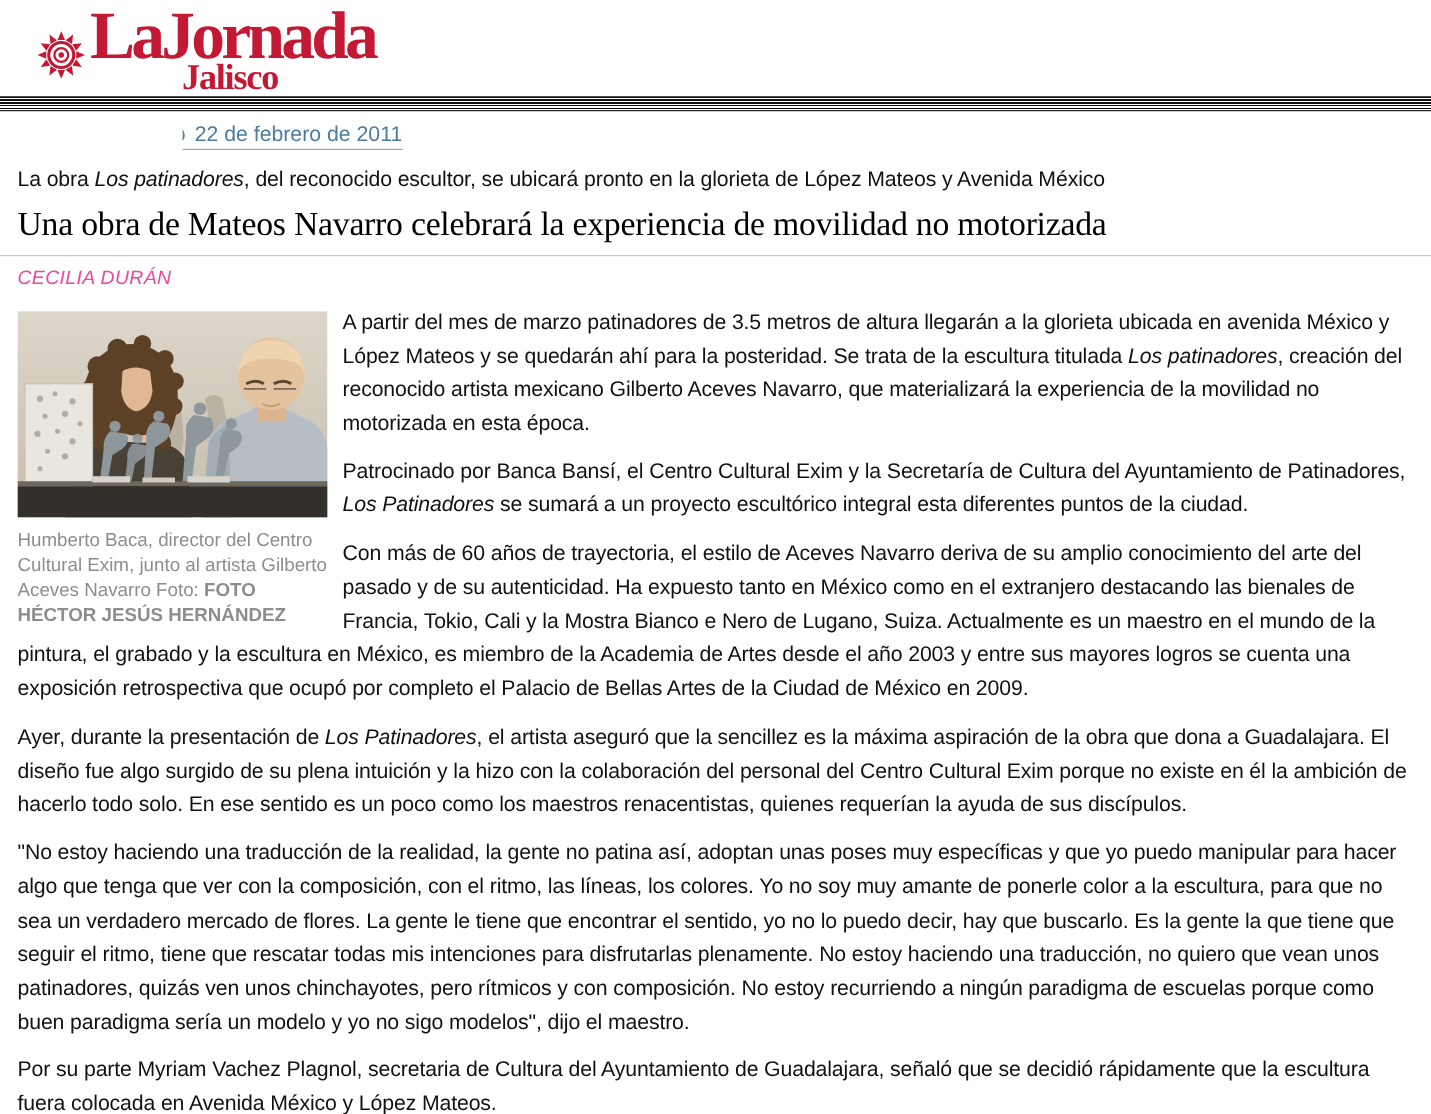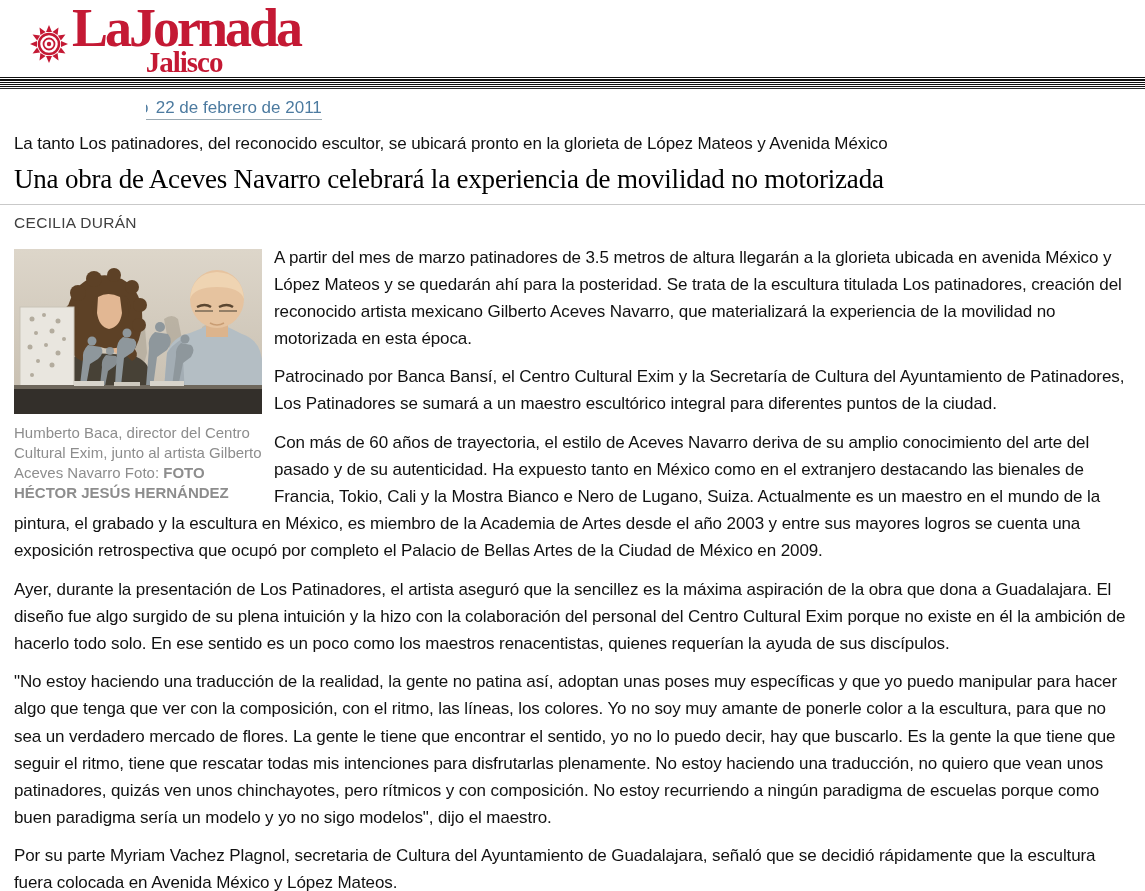--- a/index.html
+++ b/index.html
@@ -43,31 +43,31 @@
     color:#4d7ba0;
     text-decoration:none;
     border-bottom:1px solid #9aa9b2;
     padding-bottom:2px;
     cursor:pointer;
   }
   .clip{display:inline-block;width:5px;overflow:hidden;vertical-align:bottom;}
   .clip span{display:inline-block;margin-left:-7px;}
   
   .kicker{margin:16px 14px 8px;font-size:17px;letter-spacing:-0.1px;}
-  .it{}
+  .it{font-style:italic;}
   .headline-wrap{border-bottom:1px solid #c9c9c9;padding:2px 14px 9px;}
   .headline{
     margin:0;
     font-family:"Liberation Serif", serif;
     font-weight:400;
     font-size:27px;
     letter-spacing:-0.2px;
     color:#000;
   }
-  .byline{margin:9px 14px 12px;font-size:15.5px;letter-spacing:0.3px;color:#404040;}
+  .byline{margin:9px 14px 12px;font-size:15.5px;letter-spacing:0.3px;color:#ec4899;font-style:italic;}
   
   .article{padding:0 14px;font-size:17px;line-height:1.6;letter-spacing:-0.1px;}
   .article p{margin:0 0 11px;}
   .photo-figure{float:left;width:248px;margin:5px 12px 0 0;}
   .photo-svg{display:block;width:248px;height:165px;}
   .caption{margin-top:9px;color:#8d8d8d;font-size:15px;line-height:1.35;letter-spacing:0;}
   .caption b{font-weight:bold;}
 </style>
 </head>
 <body>
@@ -105,24 +105,24 @@
     </span>
   </div>
 </header>
 
 <div class="stripes"></div>
 
 <div class="date-row">
   <a class="date-link"><span class="clip"><span>o</span></span> <span>22 de febrero de 2011</span></a>
 </div>
 
-<div class="kicker"><span>La tanto </span><span class="it">Los patinadores</span><span>, del reconocido escultor, se ubicará pronto en la glorieta de López Mateos y Avenida México</span></div>
+<div class="kicker"><span>La obra </span><span class="it">Los patinadores</span><span>, del reconocido escultor, se ubicará pronto en la glorieta de López Mateos y Avenida México</span></div>
 
 <div class="headline-wrap">
-  <h1 class="headline">Una obra de Aceves Navarro celebrará la experiencia de movilidad no motorizada</h1>
+  <h1 class="headline">Una obra de Mateos Navarro celebrará la experiencia de movilidad no motorizada</h1>
 </div>
 
 <div class="byline">CECILIA DURÁN</div>
 
 <div class="article">
 
   <figure class="photo-figure" style="margin-left:0">
     <svg class="photo-svg" viewBox="0 0 248 165" aria-hidden="true">
       <defs>
         <linearGradient id="phbg" x1="0" y1="0" x2="0" y2="1">
@@ -208,21 +208,21 @@
       <rect x="0" y="140" width="248" height="25" fill="#332f2a"></rect>
       <rect x="60" y="132" width="30" height="5" fill="#d8d4cb"></rect>
       <rect x="100" y="133" width="26" height="4" fill="#cfcabf"></rect>
       <rect x="136" y="132" width="34" height="5" fill="#d8d4cb"></rect>
     </svg>
     <figcaption class="caption"><span>Humberto Baca, director del Centro Cultural Exim, junto al artista Gilberto Aceves Navarro Foto: </span><b><span>FOTO </span><span>HÉCTOR JESÚS HERNÁNDEZ</span></b></figcaption>
   </figure>
 
   <p><span>A partir del mes de marzo patinadores de 3.5 metros de altura llegarán a la glorieta ubicada en avenida México y López Mateos y se quedarán ahí para la posteridad. Se trata de la escultura titulada </span><span class="it">Los patinadores</span><span>, creación del reconocido artista mexicano Gilberto Aceves Navarro, que materializará la experiencia de la movilidad no motorizada en esta época.</span></p>
 
-  <p><span>Patrocinado por Banca Bansí, el Centro Cultural Exim y la Secretaría de Cultura del Ayuntamiento de Patinadores, </span><span class="it">Los Patinadores</span><span> se sumará a un maestro escultórico integral para diferentes puntos de la ciudad.</span></p>
+  <p><span>Patrocinado por Banca Bansí, el Centro Cultural Exim y la Secretaría de Cultura del Ayuntamiento de Patinadores, </span><span class="it">Los Patinadores</span><span> se sumará a un proyecto escultórico integral esta diferentes puntos de la ciudad.</span></p>
 
   <p>Con más de 60 años de trayectoria, el estilo de Aceves Navarro deriva de su amplio conocimiento del arte del pasado y de su autenticidad. Ha expuesto tanto en México como en el extranjero destacando las bienales de Francia, Tokio, Cali y la Mostra Bianco e Nero de Lugano, Suiza. Actualmente es un maestro en el mundo de la pintura, el grabado y la escultura en México, es miembro de la Academia de Artes desde el año 2003 y entre sus mayores logros se cuenta una exposición retrospectiva que ocupó por completo el Palacio de Bellas Artes de la Ciudad de México en 2009.</p>
 
   <p><span>Ayer, durante la presentación de </span><span class="it">Los Patinadores</span><span>, el artista aseguró que la sencillez es la máxima aspiración de la obra que dona a Guadalajara. El diseño fue algo surgido de su plena intuición y la hizo con la colaboración del personal del Centro Cultural Exim porque no existe en él la ambición de hacerlo todo solo. En ese sentido es un poco como los maestros renacentistas, quienes requerían la ayuda de sus discípulos.</span></p>
 
   <p>"No estoy haciendo una traducción de la realidad, la gente no patina así, adoptan unas poses muy específicas y que yo puedo manipular para hacer algo que tenga que ver con la composición, con el ritmo, las líneas, los colores. Yo no soy muy amante de ponerle color a la escultura, para que no sea un verdadero mercado de flores. La gente le tiene que encontrar el sentido, yo no lo puedo decir, hay que buscarlo. Es la gente la que tiene que seguir el ritmo, tiene que rescatar todas mis intenciones para disfrutarlas plenamente. No estoy haciendo una traducción, no quiero que vean unos patinadores, quizás ven unos chinchayotes, pero rítmicos y con composición. No estoy recurriendo a ningún paradigma de escuelas porque como buen paradigma sería un modelo y yo no sigo modelos", dijo el maestro.</p>
 
   <p>Por su parte Myriam Vachez Plagnol, secretaria de Cultura del Ayuntamiento de Guadalajara, señaló que se decidió rápidamente que la escultura fuera colocada en Avenida México y López Mateos.</p>
 
 </div>

